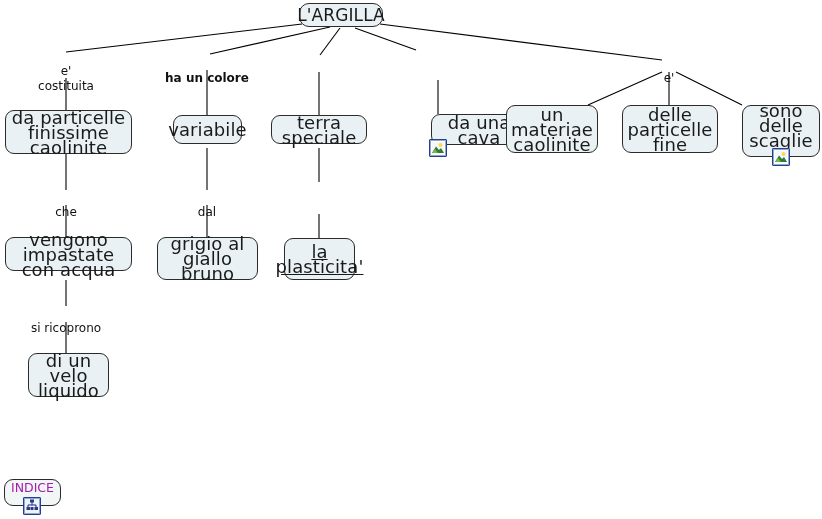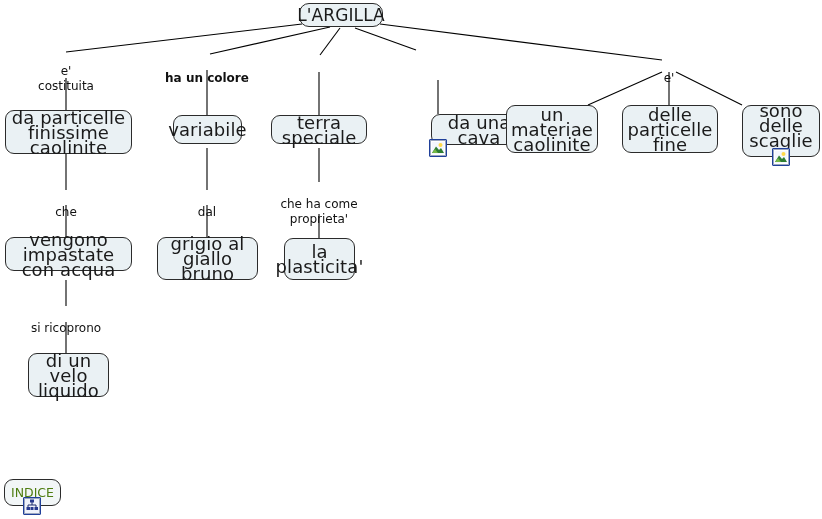--- a/index.html
+++ b/index.html
@@ -72,24 +72,23 @@
     transform: translateX(-50%);
   }
   .node-icon svg { display: block; }
   .indice-node {
     position: absolute;
     box-sizing: border-box;
     background: #f2f6f7;
     border: 1px solid #2b2b2b;
     border-radius: 9px;
     display: flex;
-    align-items: center;
     justify-content: center;
     font-size: 12.5px;
-    color: #4d7c0f;
+    color: #a21caf;
   }
 </style>
 </head>
 <body>
 
 <div id="map-canvas">
 
   <svg id="edge-layer" viewBox="0 0 822 519" width="822" height="519">
     <g stroke="#000000" stroke-width="1.1" fill="none" shape-rendering="geometricPrecision">
 
@@ -141,24 +140,20 @@
   </div>
   <div class="edge-label" style="left:66px; top:190px; width:80px;">
     <span>che</span>
   </div>
   <div class="edge-label" style="left:66px; top:306px; width:120px;">
     <span>si ricoprono</span>
   </div>
   <div class="edge-label" style="left:207px; top:190px; width:70px;">
     <span>dal</span>
   </div>
-  <div class="edge-label" style="left:319px; top:182px; width:130px;">
-    <span>che ha come
-proprieta'</span>
-  </div>
 
   <div class="node" style="left:5px; top:110px; width:127px; height:44px;">
     <span>da particelle
 finissime caolinite</span>
   </div>
 
   <div class="node" style="left:5px; top:237px; width:127px; height:34px;">
     <span>vengono impastate
 con acqua</span>
   </div>
@@ -174,21 +169,21 @@
 
   <div class="node" style="left:157px; top:237px; width:101px; height:43px;">
     <span>grigio al giallo
 bruno</span>
   </div>
 
   <div class="node" style="left:271px; top:115px; width:96px; height:29px;">
     <span>terra speciale</span>
   </div>
 
-  <div class="node" style="left:284px; top:238px; width:71px; height:42px;">
+  <div class="node" style="left:284px; top:238px; width:71px; height:42px;text-decoration:underline;">
     <span>la
 plasticita'</span>
   </div>
 
   <div class="node" style="left:390px; top:114px; width:96px; height:31px;margin-left:41px;">
     <span>da una cava</span>
   </div>
   <div class="node-icon" style="left:438px; top:139px;">
     <svg width="16" height="16" viewBox="0 0 16 16">
       <rect x="0.5" y="0.5" width="15" height="15" fill="#ffffff" stroke="#9aa6c0" stroke-width="1"></rect>

